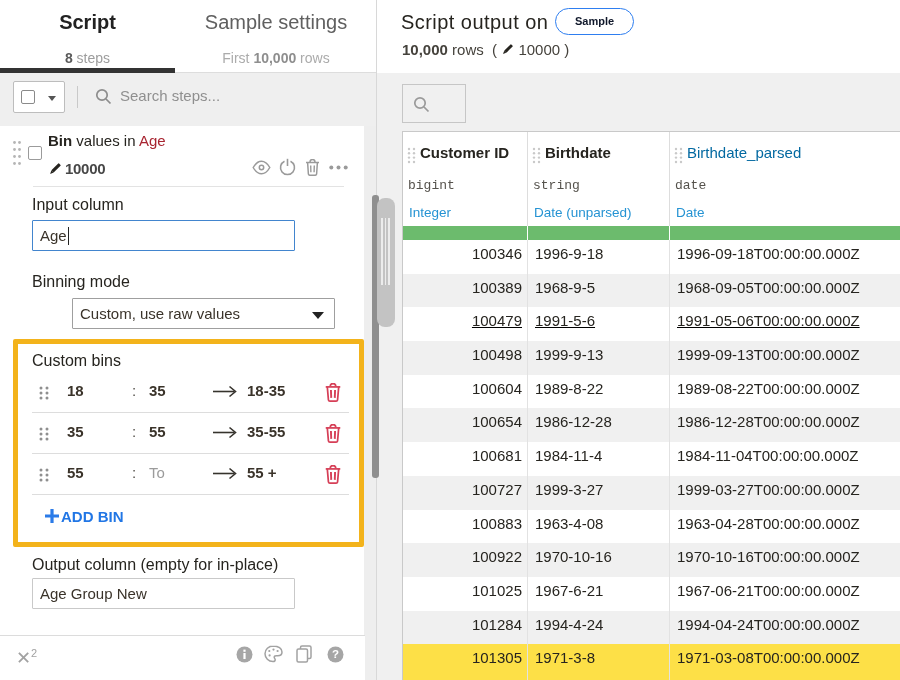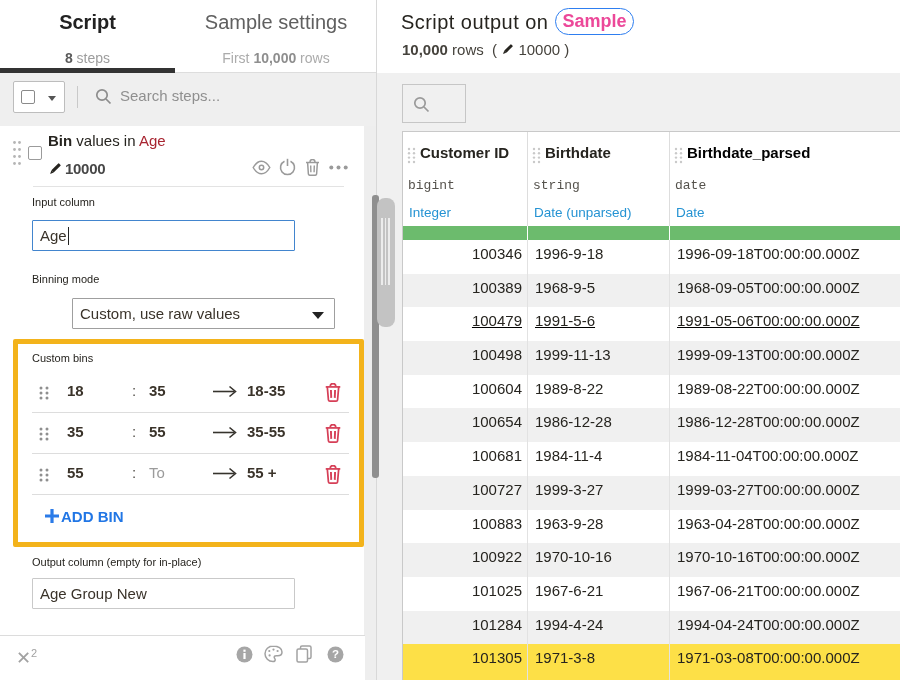--- a/index.html
+++ b/index.html
@@ -23,42 +23,42 @@
      border:1.5px solid #8a8a8a; border-radius:2px; background:#fff; }
   #selbtn .caret { position:absolute; right:8px; top:14px; width:0; height:0;
      border-left:4.5px solid transparent; border-right:4.5px solid transparent; border-top:5px solid #555; }
   #tsep { position:absolute; left:77px; top:13px; width:1px; height:22px; background:#c9c9c9; }
 
   
   #card { position:absolute; left:0; top:126px; width:364px; background:#fff; }
   #lgutter { position:absolute; left:364px; top:126px; width:13px; height:554px; background:#eeeeee; }
   #carddiv { position:absolute; left:33px; top:60px; width:311px; height:1px; background:#e3e3e3; }
 
-  .lbl { font-size:11px; color:#26241f; }
+  .lbl { font-size:16px; color:#26241f; }
   .inp { position:absolute; left:32px; width:263px; height:31px; border:1px solid #c9c9c9;
      border-radius:1px; background:#fff; font-size:15px; color:#3a332a; padding-left:7px;
      display:flex; align-items:center; }
 
   
   #ybox { position:absolute; left:13px; top:339px; width:351px; height:208px;
      border:5px solid #f3b31b; border-radius:2px; background:#fff; }
   .bindiv { position:absolute; left:20px; width:317px; height:1px; background:#ddd; }
 
   
   #botbar { position:absolute; left:0; top:635px; width:365px; height:45px; background:#fff;
      border-top:1px solid #dcdcdc; }
 
   
   #rp { position:absolute; left:377px; top:0; width:523px; height:680px; background:#fff; }
   #rphead { position:absolute; left:0; top:0; width:523px; height:91px; background:#fff;
      border-bottom:1px solid #ddd; }
   #rpstrip { position:absolute; left:0; top:73px; width:523px; height:58px; background:#f0f0f0; }
   #gutter { position:absolute; left:0; top:131px; width:25px; height:549px; background:#f0f0f0; }
   #pill { position:absolute; left:178px; top:8px; width:79px; height:27px; border:1.5px solid #2e7ef0;
-     border-radius:14px; color:#ec4899; font-size:18px; font-weight:bold; text-align:center; line-height:24px; }
+     border-radius:14px; color:#0f172a; font-size:11px; font-weight:bold; text-align:center; line-height:24px; }
   #sbox { position:absolute; left:25px; top:11px; width:64px; height:39px; border:1px solid #c6c6c6;
      background:#f0f0f0; }
 
   
   #tbl { position:absolute; left:25px; top:131px; width:498px; height:549px; background:#fff;
      border-top:1px solid #c9c9c9; border-left:1px solid #c9c9c9; }
   .trow { display:flex; width:498px; }
   .c1 { width:125px; } .c2 { width:142px; } .c3 { width:231px; }
   .hcell { border-right:1px solid #ddd; position:relative; }
   .dcell { border-right:1px solid #e2e2e2; font-size:15px; color:#26241f;
@@ -326,21 +326,21 @@
     <div class="dcell txt c2">1968-9-5</div>
     <div class="dcell txt c3" style="border-right:none;">1968-09-05T00:00:00.000Z</div>
   </div>
         <div class="trow" style="height:33.7px;background:#fff;text-decoration:underline;">
     <div class="dcell num c1">100479</div>
     <div class="dcell txt c2">1991-5-6</div>
     <div class="dcell txt c3" style="border-right:none;">1991-05-06T00:00:00.000Z</div>
   </div>
         <div class="trow" style="height:33.7px;background:#f0f0f0;">
     <div class="dcell num c1">100498</div>
-    <div class="dcell txt c2">1999-11-13</div>
+    <div class="dcell txt c2">1999-9-13</div>
     <div class="dcell txt c3" style="border-right:none;">1999-09-13T00:00:00.000Z</div>
   </div>
         <div class="trow" style="height:33.7px;background:#fff;">
     <div class="dcell num c1">100604</div>
     <div class="dcell txt c2">1989-8-22</div>
     <div class="dcell txt c3" style="border-right:none;">1989-08-22T00:00:00.000Z</div>
   </div>
         <div class="trow" style="height:33.7px;background:#f0f0f0;">
     <div class="dcell num c1">100654</div>
     <div class="dcell txt c2">1986-12-28</div>
@@ -351,21 +351,21 @@
     <div class="dcell txt c2">1984-11-4</div>
     <div class="dcell txt c3" style="border-right:none;">1984-11-04T00:00:00.000Z</div>
   </div>
         <div class="trow" style="height:33.7px;background:#f0f0f0;">
     <div class="dcell num c1">100727</div>
     <div class="dcell txt c2">1999-3-27</div>
     <div class="dcell txt c3" style="border-right:none;">1999-03-27T00:00:00.000Z</div>
   </div>
         <div class="trow" style="height:33.7px;background:#fff;">
     <div class="dcell num c1">100883</div>
-    <div class="dcell txt c2">1963-9-28</div>
+    <div class="dcell txt c2">1963-4-08</div>
     <div class="dcell txt c3" style="border-right:none;">1963-04-28T00:00:00.000Z</div>
   </div>
         <div class="trow" style="height:33.7px;background:#f0f0f0;">
     <div class="dcell num c1">100922</div>
     <div class="dcell txt c2">1970-10-16</div>
     <div class="dcell txt c3" style="border-right:none;">1970-10-16T00:00:00.000Z</div>
   </div>
         <div class="trow" style="height:33.7px;background:#fff;">
     <div class="dcell num c1">101025</div>
     <div class="dcell txt c2">1967-6-21</div>
@@ -430,21 +430,21 @@
    <circle cx="2" cy="2" r="1.2"></circle>
             <circle cx="7" cy="2" r="1.2"></circle>
    <circle cx="2" cy="6.3" r="1.2"></circle>
             <circle cx="7" cy="6.3" r="1.2"></circle>
    <circle cx="2" cy="10.6" r="1.2"></circle>
             <circle cx="7" cy="10.6" r="1.2"></circle>
    <circle cx="2" cy="15" r="1.2"></circle>
             <circle cx="7" cy="15" r="1.2"></circle>
   </g>
         </svg>
-    <div style="position:absolute;left:18px;top:13px;font-size:15px;font-weight:bold;color:#000000;white-space:nowrap;">Birthdate_parsed</div>
+    <div style="position:absolute;left:18px;top:13px;font-size:15px;font-weight:normal;color:#0369a1;white-space:nowrap;">Birthdate_parsed</div>
     <div style="position:absolute;left:6px;top:47px;font-size:13px;color:#55524c;font-family:'Liberation Mono',monospace;">date</div>
     <div style="position:absolute;left:7px;top:74px;font-size:13.5px;color:#2593d3;white-space:nowrap;">Date</div>
   </div>
     </div>
 </div>
 
 <div class="abs" style="left:372px;top:195px;width:6.5px;height:283px;border-radius:3px;background:#8f8f8f;"></div>
 <div class="abs" style="left:377px;top:198px;width:18px;height:129px;border-radius:8px;background:#c3c3c3;"></div>
 <div class="abs" style="left:381px;top:218px;width:1.5px;height:67px;background:#ececec;"></div>
 <div class="abs" style="left:384.5px;top:218px;width:1.5px;height:67px;background:#ececec;"></div>

